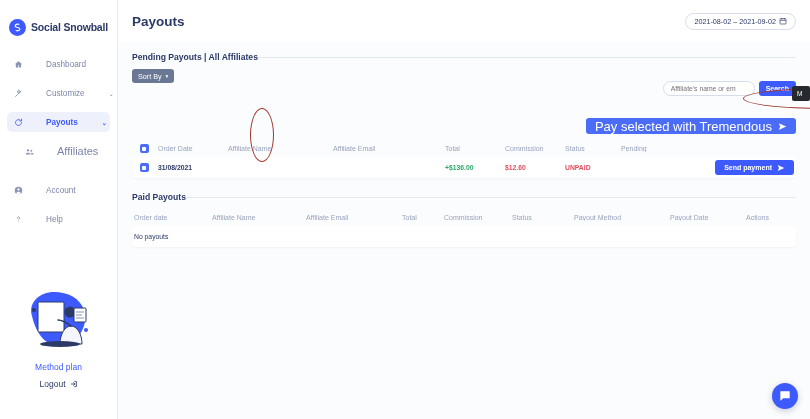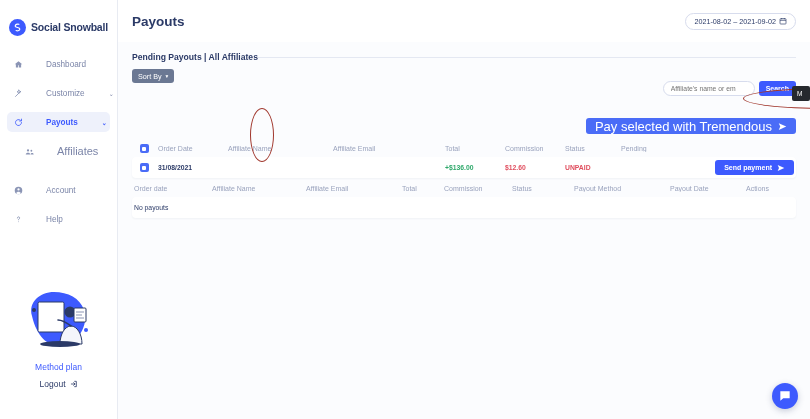--- a/index.html
+++ b/index.html
@@ -407,20 +407,24 @@
               <span>
                 <svg width="8" height="8" viewBox="0 0 24 24" fill="#ffffff">
                     <path d="M2 21l20-9L2 3l4 9-4 9z"></path>
                   </svg>
               </span>
             </button>
           </span>
         </div>
       </div>
 
+      <div class="section-head" style="margin-top:14px">
+        <span class="section-title">Paid Payouts</span>
+        <span class="section-rule"></span>
+      </div>
 
       <div class="table" style="margin-top:2px">
         <div class="trow head">
           <span class="cell p-date">Order date</span>
           <span class="cell p-name">Affiliate Name</span>
           <span class="cell p-email">Affiliate Email</span>
           <span class="cell p-total">Total</span>
           <span class="cell p-comm">Commission</span>
           <span class="cell p-stat">Status</span>
           <span class="cell p-meth">Payout Method</span>

